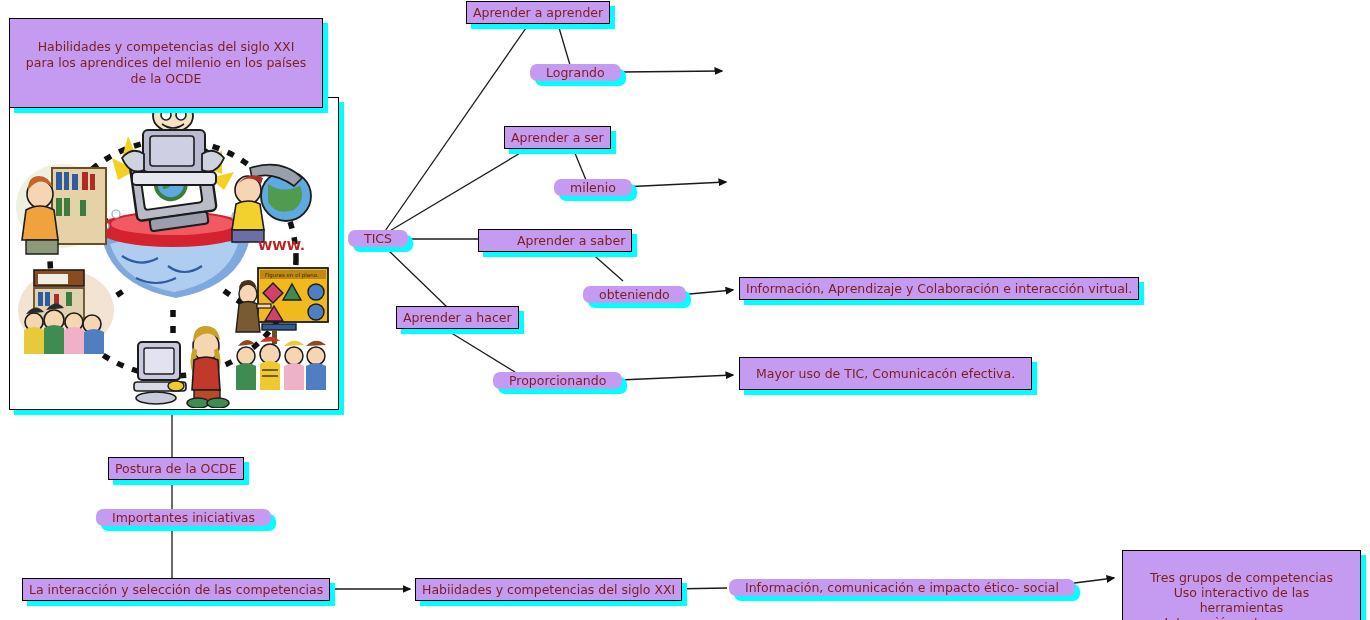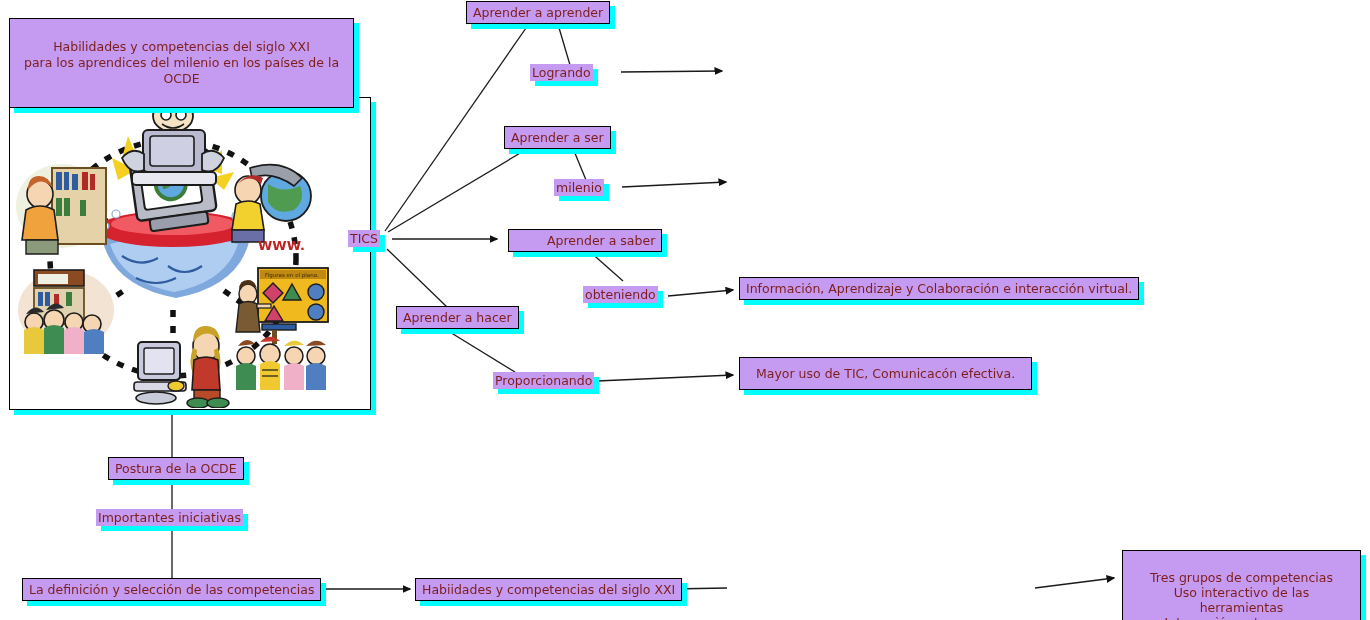--- a/index.html
+++ b/index.html
@@ -47,23 +47,24 @@
   .node .txt{display:block;}
 
   
   .title-node{
     font-size:12.5px;
     line-height:16px;
     padding:4px 8px;
   }
   .label-node{
     font-size:12.5px;
-    padding:1px 2px;
+    padding:1px 16px;
     text-align:left;
     white-space:nowrap;
+    border-radius:7px;
   }
   .box-node{
     white-space:nowrap;
     padding:3px 6px;
   }
   .multi-node{
     line-height:15px;
     padding:4px 8px;
   }
 
@@ -115,26 +116,26 @@
       <path d="M172,477 L172,509"></path>
       <path d="M172,526 L172,578"></path>
 
       <path d="M313,589 L410,589" marker-end="url(#arrow)"></path>
       <path d="M670,589 L727,588"></path>
       <path d="M1035,588 L1114,578" marker-end="url(#arrow)"></path>
 
     </g>
   </svg>
 
-  <div class="node bordered shadow title-node" style="left:9px; top:18px; width:345px;">
+  <div class="node bordered shadow title-node" style="left:9px; top:18px; width:314px;">
     <span class="txt">Habilidades y competencias del siglo XXI
 para los aprendices del milenio en los países de la OCDE</span>
   </div>
 
-  <div class="picture-frame" style="left:9px; top:97px; width:362px; height:313px;">
+  <div class="picture-frame" style="left:9px; top:97px; width:330px; height:313px;">
     <svg width="327" height="310" viewBox="0 0 327 310">
       <rect x="0" y="0" width="327" height="310" fill="#ffffff"></rect>
 
       <g stroke="#111111" stroke-width="5.5" stroke-linecap="butt" stroke-dasharray="7 9" fill="none">
         <ellipse cx="163" cy="160" rx="123" ry="118"></ellipse>
       </g>
 
       <g stroke="#111111" stroke-width="5.5" stroke-dasharray="7 9" fill="none">
         <path d="M163,62 L163,108"></path>
         <path d="M163,212 L163,262"></path>
@@ -323,21 +324,21 @@
   </div>
 
   <div class="node bordered shadow box-node" style="left:466px; top:1px;">
     <span class="txt">Aprender a aprender</span>
   </div>
 
   <div class="node bordered shadow box-node" style="left:504px; top:126px;">
     <span class="txt">Aprender a ser</span>
   </div>
 
-  <div class="node bordered shadow box-node" style="left:508px; top:229px;padding-left:38px;">
+  <div class="node bordered shadow box-node" style="left:478px; top:229px;padding-left:38px;">
     <span class="txt">Aprender a saber</span>
   </div>
 
   <div class="node bordered shadow box-node" style="left:396px; top:306px;">
     <span class="txt">Aprender a hacer</span>
   </div>
 
   <div class="node plain shadow label-node" style="left:530px; top:64px;">
     <span class="txt">Logrando</span>
   </div>
@@ -366,27 +367,30 @@
 
   <div class="node bordered shadow box-node" style="left:108px; top:457px;">
     <span class="txt">Postura de la OCDE</span>
   </div>
 
   <div class="node plain shadow label-node" style="left:96px; top:509px;">
     <span class="txt">Importantes iniciativas</span>
   </div>
 
   <div class="node bordered shadow box-node" style="left:22px; top:578px;">
-    <span class="txt">La definición y selección de las competencias</span>
+    <span class="txt">La interacción y selección de las competencias</span>
   </div>
 
   <div class="node bordered shadow box-node" style="left:415px; top:578px;">
     <span class="txt">Habiidades y competencias del siglo XXI</span>
   </div>
 
+  <div class="node plain shadow label-node" style="left:729px; top:579px;">
+    <span class="txt">Información, comunicación e impacto ético- social</span>
+  </div>
 
   <div class="node bordered shadow multi-node" style="left:1122px; top:550px; width:239px;">
     <span class="txt">Tres grupos de competencias
 Uso interactivo de las herramientas
 Interacción entre grupos heterogéneos
 Actuar de forma autónoma</span>
   </div>
 
 </div>
 

